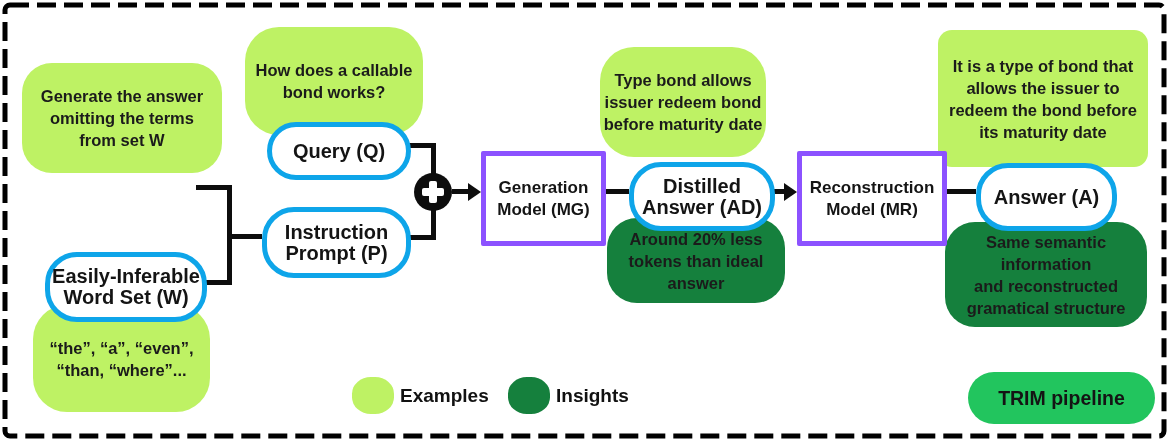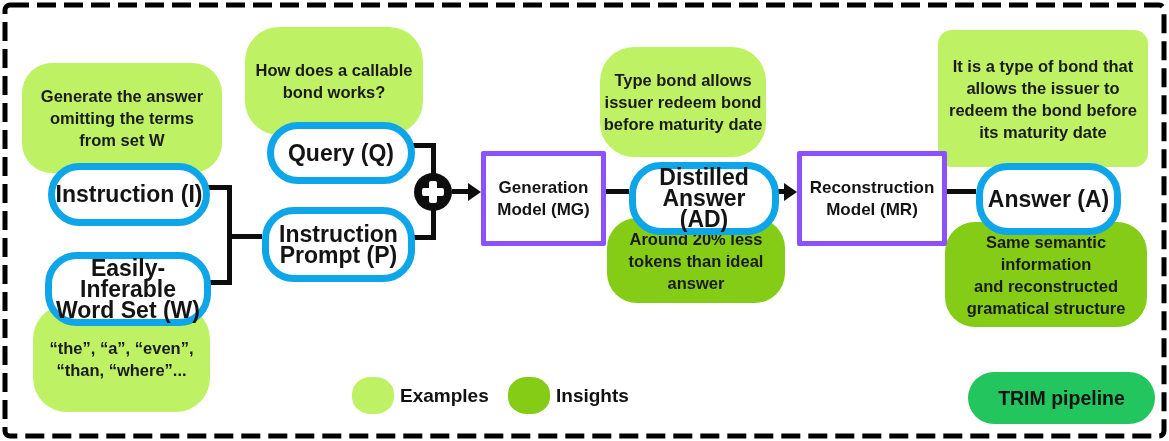--- a/index.html
+++ b/index.html
@@ -6,25 +6,25 @@
   .stage{
     position:relative;width:1169px;height:441px;background:#ffffff;overflow:hidden;
     font-family:"Liberation Sans","DejaVu Sans",sans-serif;font-weight:700;color:#141414;
   }
   .border-svg{position:absolute;left:0;top:0;}
   .bubble{
     position:absolute;display:flex;align-items:center;justify-content:center;
     text-align:center;white-space:pre-line;font-size:16.5px;line-height:22px;color:#1b1b1b;
   }
   .example{background:#bef264;}
-  .insight{background:#84cc16;}
+  .insight{background:#15803d;}
   .pill{
     position:absolute;display:flex;align-items:center;justify-content:center;
-    background:#ffffff;border:7px solid #0ea5e9;border-radius:32px;
-    text-align:center;white-space:pre-line;font-size:23px;line-height:21px;z-index:3;
+    background:#ffffff;border:5px solid #0ea5e9;border-radius:32px;
+    text-align:center;white-space:pre-line;font-size:20px;line-height:21px;z-index:3;
   }
   .model-box{
     position:absolute;display:flex;align-items:center;justify-content:center;
     background:#ffffff;border:5px solid #8C52FF;border-radius:2px;
     text-align:center;white-space:pre-line;font-size:17px;line-height:22px;z-index:3;
   }
   .h-line,.v-line{position:absolute;background:#0d0d0d;z-index:1;}
   .arrowhead{
     position:absolute;width:0;height:0;z-index:2;
     border-top:9px solid transparent;border-bottom:9px solid transparent;
@@ -98,21 +98,20 @@
   <div class="h-line" style="left:765px;top:189px;width:20px;height:5px;"></div>
   <div class="arrowhead" style="left:784px;top:182.5px;"></div>
 
   <div class="h-line" style="left:937px;top:189px;width:39px;height:5px;"></div>
 
   <div class="plus-circle">
     <div class="bar-h"></div>
     <div class="bar-v"></div>
   </div>
 
-  <div class="pill" style="left:48px;top:163px;width:148px;height:49px;">Instruction (I)</div>
 
   <div class="pill" style="left:45px;top:252px;width:152px;height:60px;">Easily-Inferable
 Word Set (W)</div>
 
   <div class="pill" style="left:267px;top:122px;width:134px;height:48px;">Query (Q)</div>
 
   <div class="pill" style="left:262px;top:207px;width:139px;height:61px;">Instruction
 Prompt (P)</div>
 
   <div class="pill" style="left:629px;top:162px;width:136px;height:59px;">Distilled

